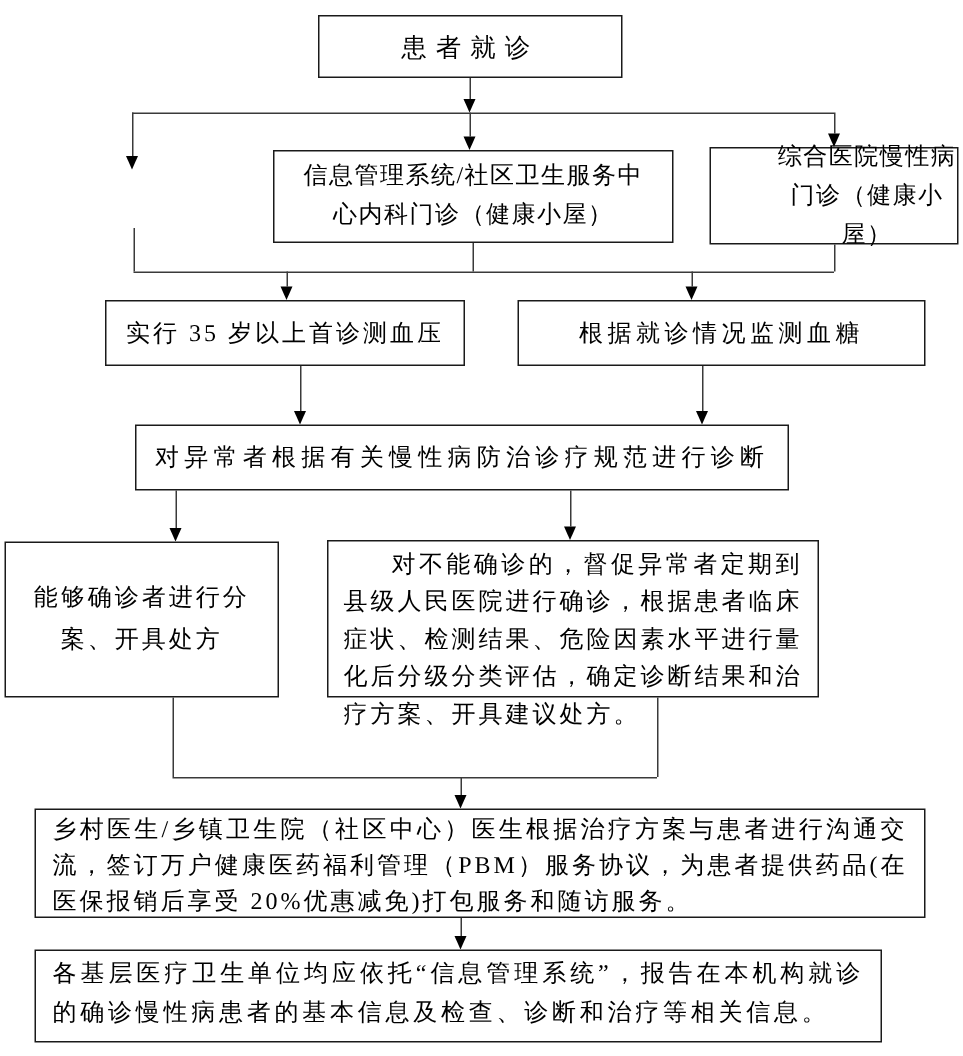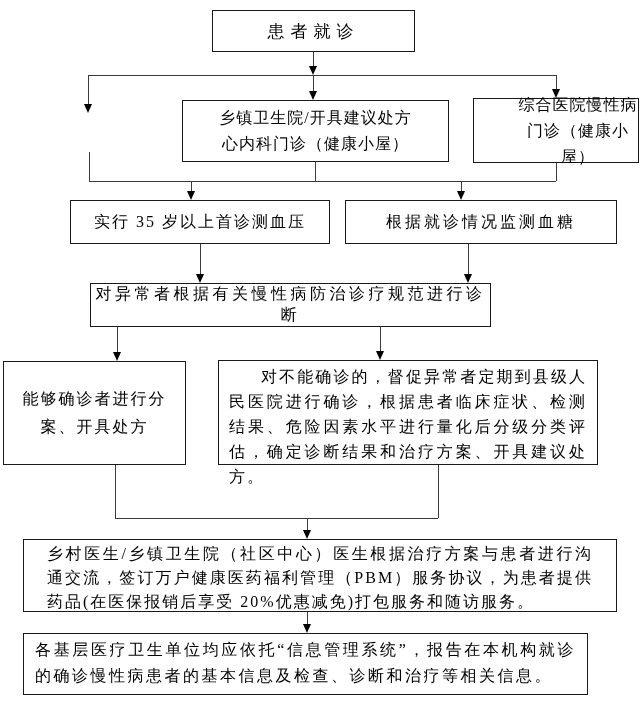--- a/index.html
+++ b/index.html
@@ -55,67 +55,67 @@
   <div class="hline" style="left:88px;top:75px;width:468px;"></div>
   <div class="vline" style="left:88px;top:75px;height:29px;"></div>
   <div class="arrowhead" style="left:84px;top:104px;"></div>
   <div class="vline" style="left:313px;top:75px;height:16px;"></div>
   <div class="arrowhead" style="left:309px;top:91px;"></div>
   <div class="vline" style="left:556px;top:75px;height:14px;"></div>
   <div class="arrowhead" style="left:552px;top:89px;"></div>
 
 
   <div class="node" style="left:182px;top:100px;width:267px;height:62px;font-size:16px;letter-spacing:1px;line-height:26px;">
-    <div class="line">乡镇卫生院/开具建议处方</div>
+    <div class="line">信息管理系统/社区卫生服务中</div>
     <div class="line">心内科门诊（健康小屋）</div>
   </div>
 
   <div class="node" style="left:473px;top:98px;width:166px;height:65px;font-size:16px;letter-spacing:1px;line-height:26px;padding-left:44px;">
     <div class="line">综合医院慢性病</div>
     <div class="line">门诊（健康小屋）</div>
   </div>
 
   <div class="vline" style="left:89px;top:152px;height:29px;"></div>
   <div class="vline" style="left:315px;top:162px;height:19px;"></div>
   <div class="vline" style="left:556px;top:163px;height:18px;"></div>
   <div class="hline" style="left:89px;top:181px;width:467px;"></div>
   <div class="vline" style="left:191px;top:181px;height:10px;"></div>
   <div class="arrowhead" style="left:187px;top:191px;"></div>
   <div class="vline" style="left:461px;top:181px;height:10px;"></div>
   <div class="arrowhead" style="left:457px;top:191px;"></div>
 
-  <div class="node" style="left:70px;top:200px;width:260px;height:44px;font-size:16px;letter-spacing:2px;">实行 35 岁以上首诊测血压</div>
+  <div class="node" style="left:70px;top:200px;width:240px;height:44px;font-size:16px;letter-spacing:2px;">实行 35 岁以上首诊测血压</div>
 
   <div class="node" style="left:345px;top:200px;width:272px;height:44px;font-size:16px;letter-spacing:3px;">根据就诊情况监测血糖</div>
 
   <div class="vline" style="left:200px;top:244px;height:30px;"></div>
   <div class="arrowhead" style="left:196px;top:274px;"></div>
   <div class="vline" style="left:468px;top:244px;height:30px;"></div>
   <div class="arrowhead" style="left:464px;top:274px;"></div>
 
-  <div class="node" style="left:90px;top:283px;width:401px;height:44px;font-size:16px;letter-spacing:3.5px;">对异常者根据有关慢性病防治诊疗规范进行诊断</div>
+  <div class="node" style="left:90px;top:283px;width:436px;height:44px;font-size:16px;letter-spacing:3.5px;">对异常者根据有关慢性病防治诊疗规范进行诊断</div>
 
   <div class="vline" style="left:117px;top:327px;height:25px;"></div>
   <div class="arrowhead" style="left:113px;top:352px;"></div>
   <div class="vline" style="left:380px;top:327px;height:24px;"></div>
   <div class="arrowhead" style="left:376px;top:351px;"></div>
 
   <div class="node" style="left:3px;top:361px;width:183px;height:104px;font-size:16px;letter-spacing:2px;line-height:28px;">
     <div class="line">能够确诊者进行分</div>
     <div class="line">案、开具处方</div>
   </div>
 
-  <div class="node para" style="left:218px;top:360px;width:380px;height:105px;font-size:16px;letter-spacing:2px;line-height:25px;padding:3px 10px;text-indent:2em;">对不能确诊的，督促异常者定期到县级人民医院进行确诊，根据患者临床症状、检测结果、危险因素水平进行量化后分级分类评估，确定诊断结果和治疗方案、开具建议处方。</div>
+  <div class="node para" style="left:218px;top:360px;width:328px;height:105px;font-size:16px;letter-spacing:2px;line-height:25px;padding:3px 10px;text-indent:2em;">对不能确诊的，督促异常者定期到县级人民医院进行确诊，根据患者临床症状、检测结果、危险因素水平进行量化后分级分类评估，确定诊断结果和治疗方案、开具建议处方。</div>
 
   <div class="vline" style="left:115px;top:465px;height:53px;"></div>
   <div class="vline" style="left:438px;top:465px;height:53px;"></div>
   <div class="hline" style="left:115px;top:518px;width:323px;"></div>
   <div class="vline" style="left:307px;top:518px;height:12px;"></div>
   <div class="arrowhead" style="left:303px;top:530px;"></div>
 
-  <div class="node para" style="left:23px;top:539px;width:594px;height:73px;font-size:16px;letter-spacing:2px;line-height:24px;padding:2px 23px;">乡村医生/乡镇卫生院（社区中心）医生根据治疗方案与患者进行沟通交流，签订万户健康医药福利管理（PBM）服务协议，为患者提供药品(在医保报销后享受 20%优惠减免)打包服务和随访服务。</div>
+  <div class="node para" style="left:23px;top:539px;width:594px;height:73px;font-size:16px;letter-spacing:2px;line-height:24px;padding:2px 11px;">乡村医生/乡镇卫生院（社区中心）医生根据治疗方案与患者进行沟通交流，签订万户健康医药福利管理（PBM）服务协议，为患者提供药品(在医保报销后享受 20%优惠减免)打包服务和随访服务。</div>
 
   <div class="vline" style="left:307px;top:612px;height:12px;"></div>
   <div class="arrowhead" style="left:303px;top:624px;"></div>
 
   <div class="node para" style="left:23px;top:633px;width:565px;height:62px;font-size:16px;letter-spacing:2.5px;line-height:26px;padding:3px 11px;">各基层医疗卫生单位均应依托“信息管理系统”，报告在本机构就诊的确诊慢性病患者的基本信息及检查、诊断和治疗等相关信息。</div>
 
 </div>
 
 </body></html>

